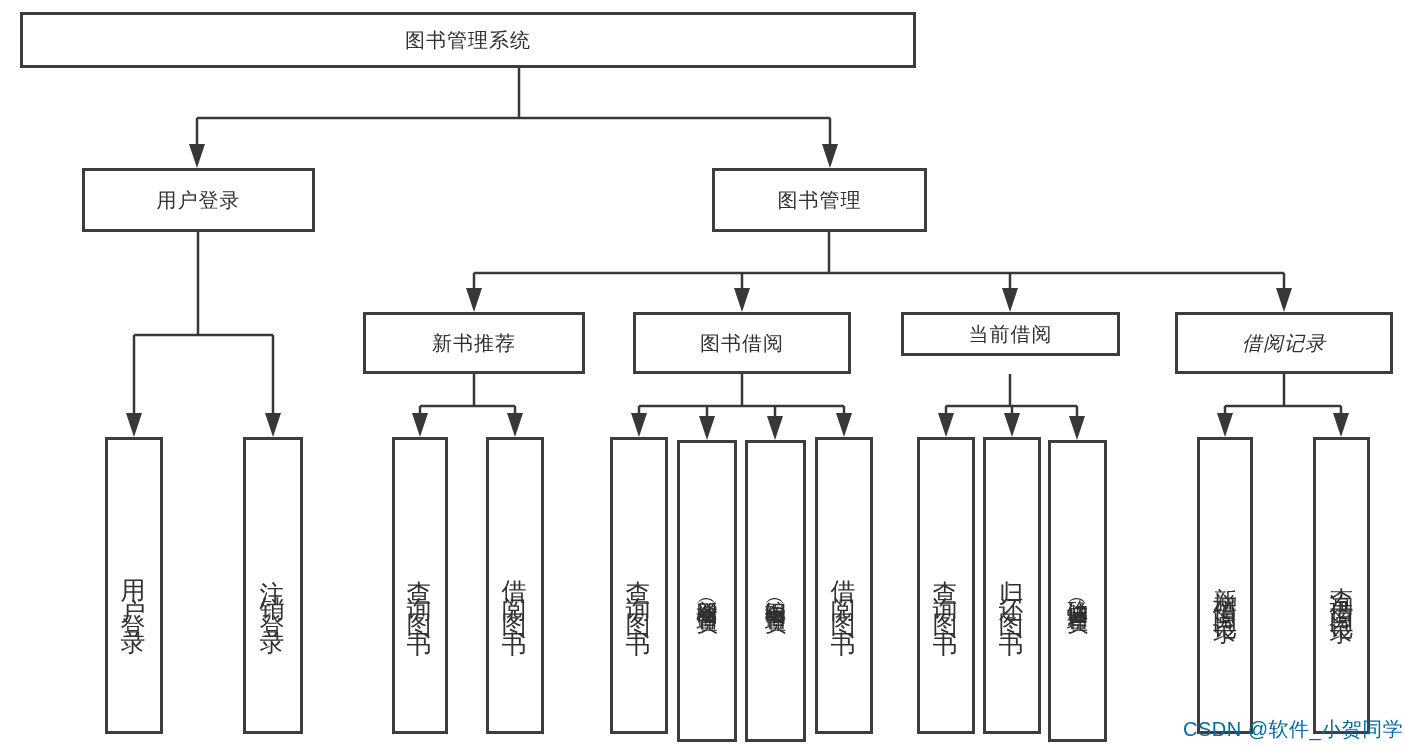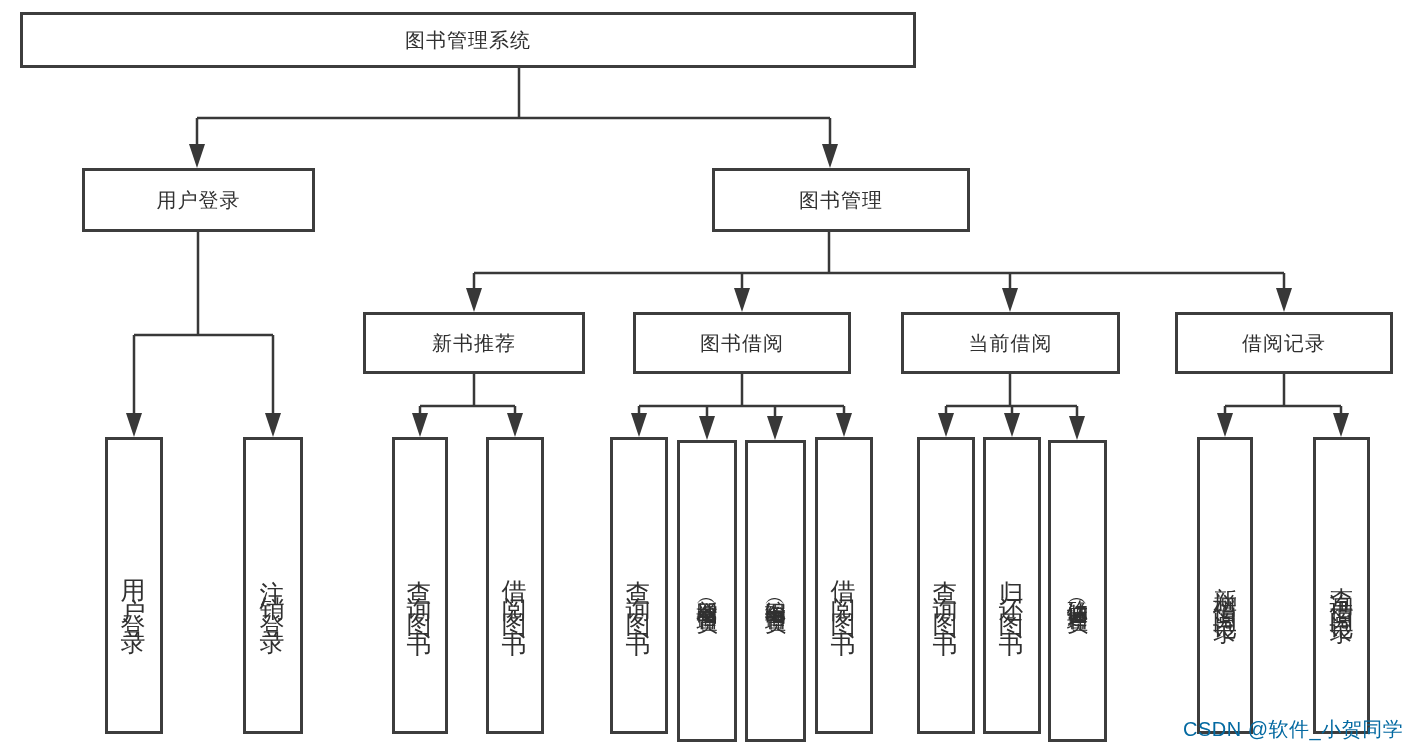--- a/index.html
+++ b/index.html
@@ -84,34 +84,34 @@
     </g>
   </svg>
 
   <div class="box" style="left:20px;top:12px;width:896px;height:56px;">
     <span class="hlabel">图书管理系统</span>
   </div>
 
   <div class="box" style="left:82px;top:168px;width:233px;height:64px;">
     <span class="hlabel">用户登录</span>
   </div>
-  <div class="box" style="left:712px;top:168px;width:258px;height:64px;">
+  <div class="box" style="left:712px;top:168px;width:215px;height:64px;">
     <span class="hlabel">图书管理</span>
   </div>
 
   <div class="box" style="left:363px;top:312px;width:222px;height:62px;">
     <span class="hlabel">新书推荐</span>
   </div>
   <div class="box" style="left:633px;top:312px;width:218px;height:62px;">
     <span class="hlabel">图书借阅</span>
   </div>
-  <div class="box" style="left:901px;top:312px;width:219px;height:62px;">
+  <div class="box" style="left:901px;top:312px;width:219px;height:44px;">
     <span class="hlabel">当前借阅</span>
   </div>
-  <div class="box" style="left:1175px;top:312px;width:218px;height:62px;">
+  <div class="box" style="left:1175px;top:312px;width:218px;height:62px;font-style:italic;">
     <span class="hlabel">借阅记录</span>
   </div>
 
   <div class="box leaf" style="left:105px;top:437px;width:58px;height:297px;">
     <span class="vtext len4">用户登录</span>
   </div>
   <div class="box leaf" style="left:243px;top:437px;width:60px;height:297px;">
     <span class="vtext len4">注销登录</span>
   </div>
 

